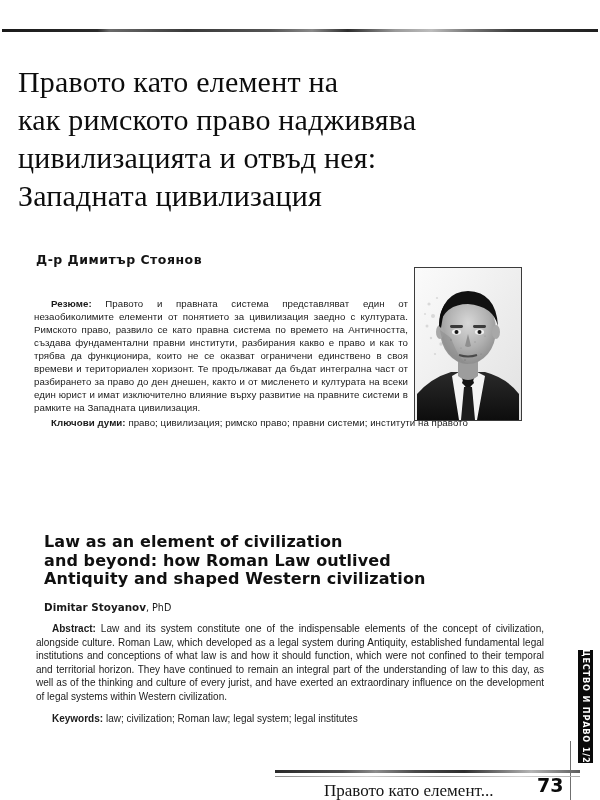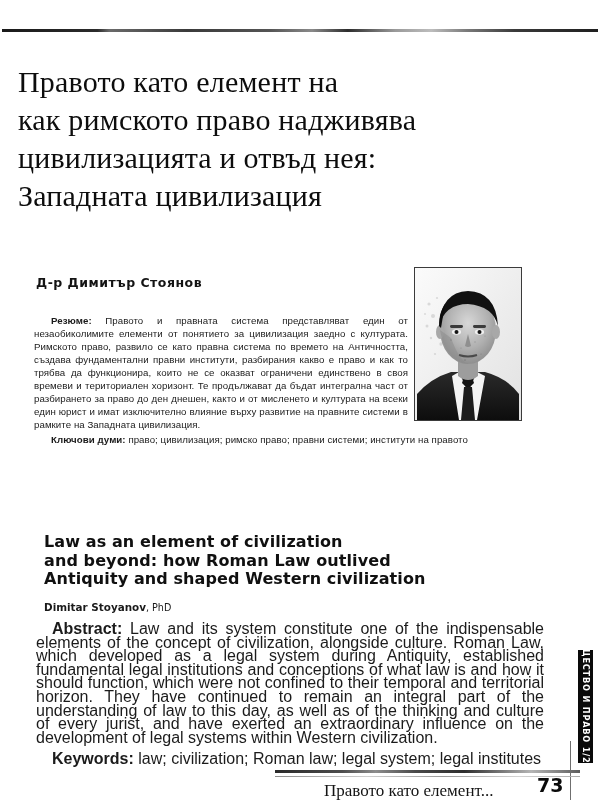--- a/index.html
+++ b/index.html
@@ -60,21 +60,21 @@
     line-height: 38px;
     color: #0d0d0d;
     white-space: nowrap;
     letter-spacing: 0.2px;
   }
 
   
   .author-bg {
     position: absolute;
     left: 36px;
-    top: 275px;
+    top: 252px;
     font-family: "DejaVu Sans", sans-serif;
     font-weight: bold;
     font-size: 12.5px;
     letter-spacing: 0.5px;
     color: #141414;
   }
 
   
   .portrait {
     position: absolute;
@@ -85,21 +85,21 @@
     border: 1px solid #3b3b3b;
     background: #f2f2f2;
     overflow: hidden;
   }
   .portrait svg { display:block; }
 
   
   .abs-bg {
     position: absolute;
     left: 34px;
-    top: 314px;
+    top: 297px;
     width: 486px;
     font-family: "Liberation Sans", sans-serif;
     font-size: 9.7px;
     line-height: 13.0px;
     text-align: justify;
     color: #1a1a1a;
     letter-spacing: 0.05px;
   }
   .abs-bg .shape {
     float: right;
@@ -139,21 +139,21 @@
   .author-en .nm { font-weight: bold; }
   .author-en .deg { font-weight: normal; font-size: 9.6px; }
 
   
   .abs-en {
     position: absolute;
     left: 36px;
     top: 622px;
     width: 508px;
     font-family: "Liberation Sans", sans-serif;
-    font-size: 16px;
+    font-size: 10px;
     line-height: 13.6px;
     text-align: justify;
     color: #1b1b1b;
   }
   .abs-en p { margin: 0; }
   .abs-en p.first { text-indent: 16px; }
   .abs-en p.kw { text-indent: 16px; margin-top: 8px; }
 
   
   .side-tab {

